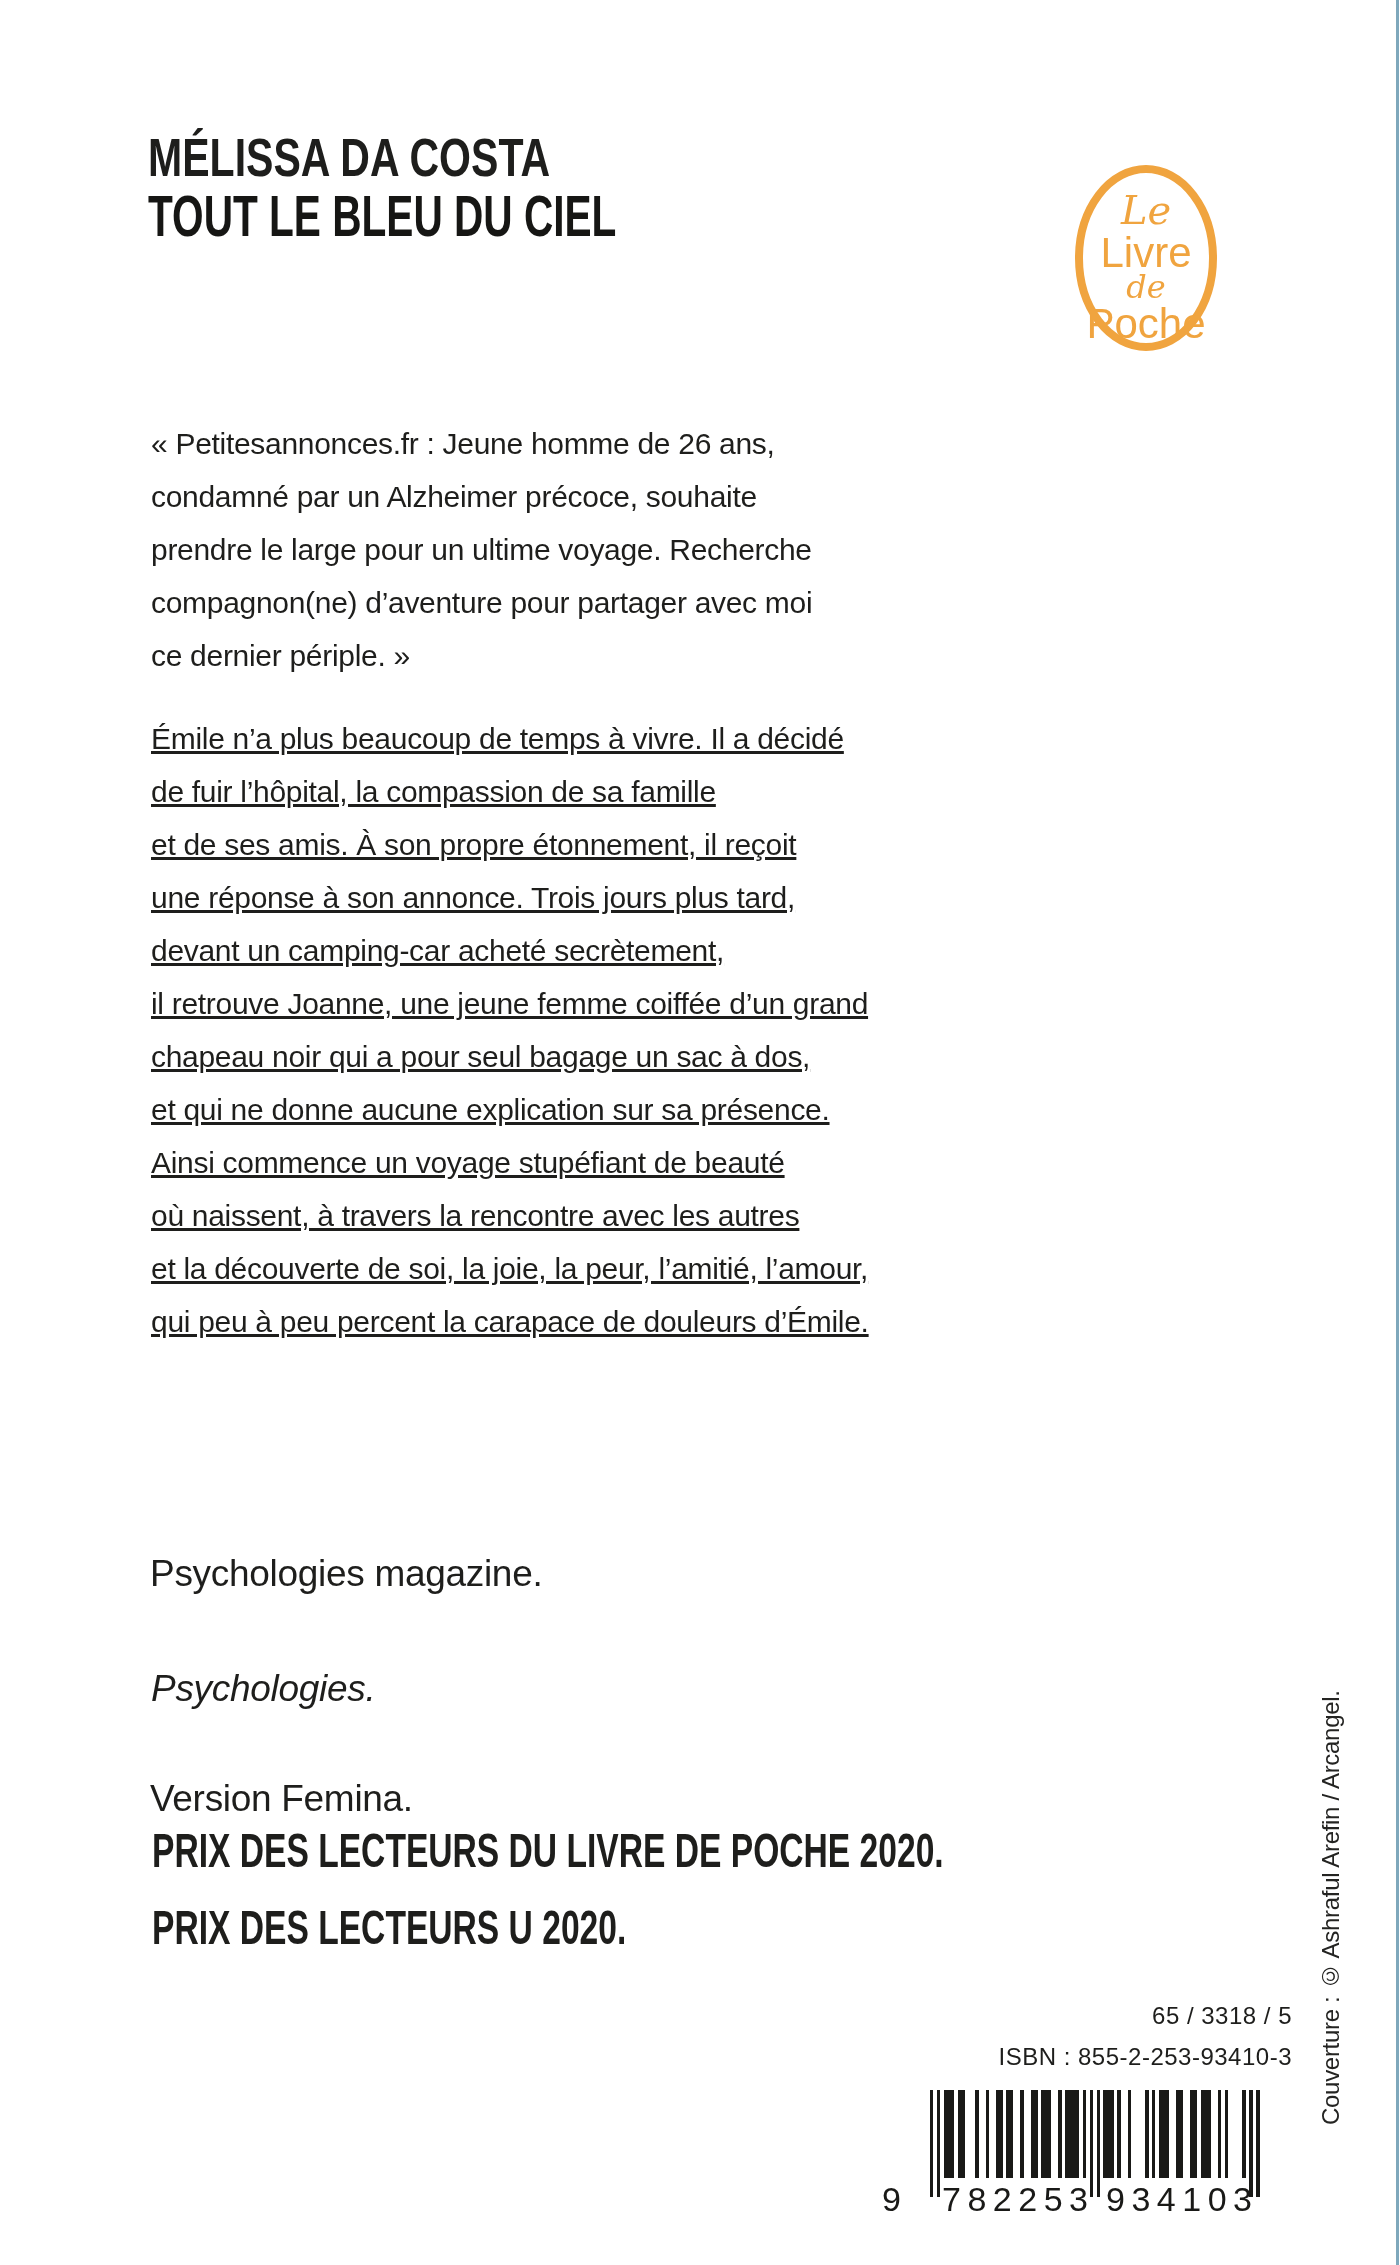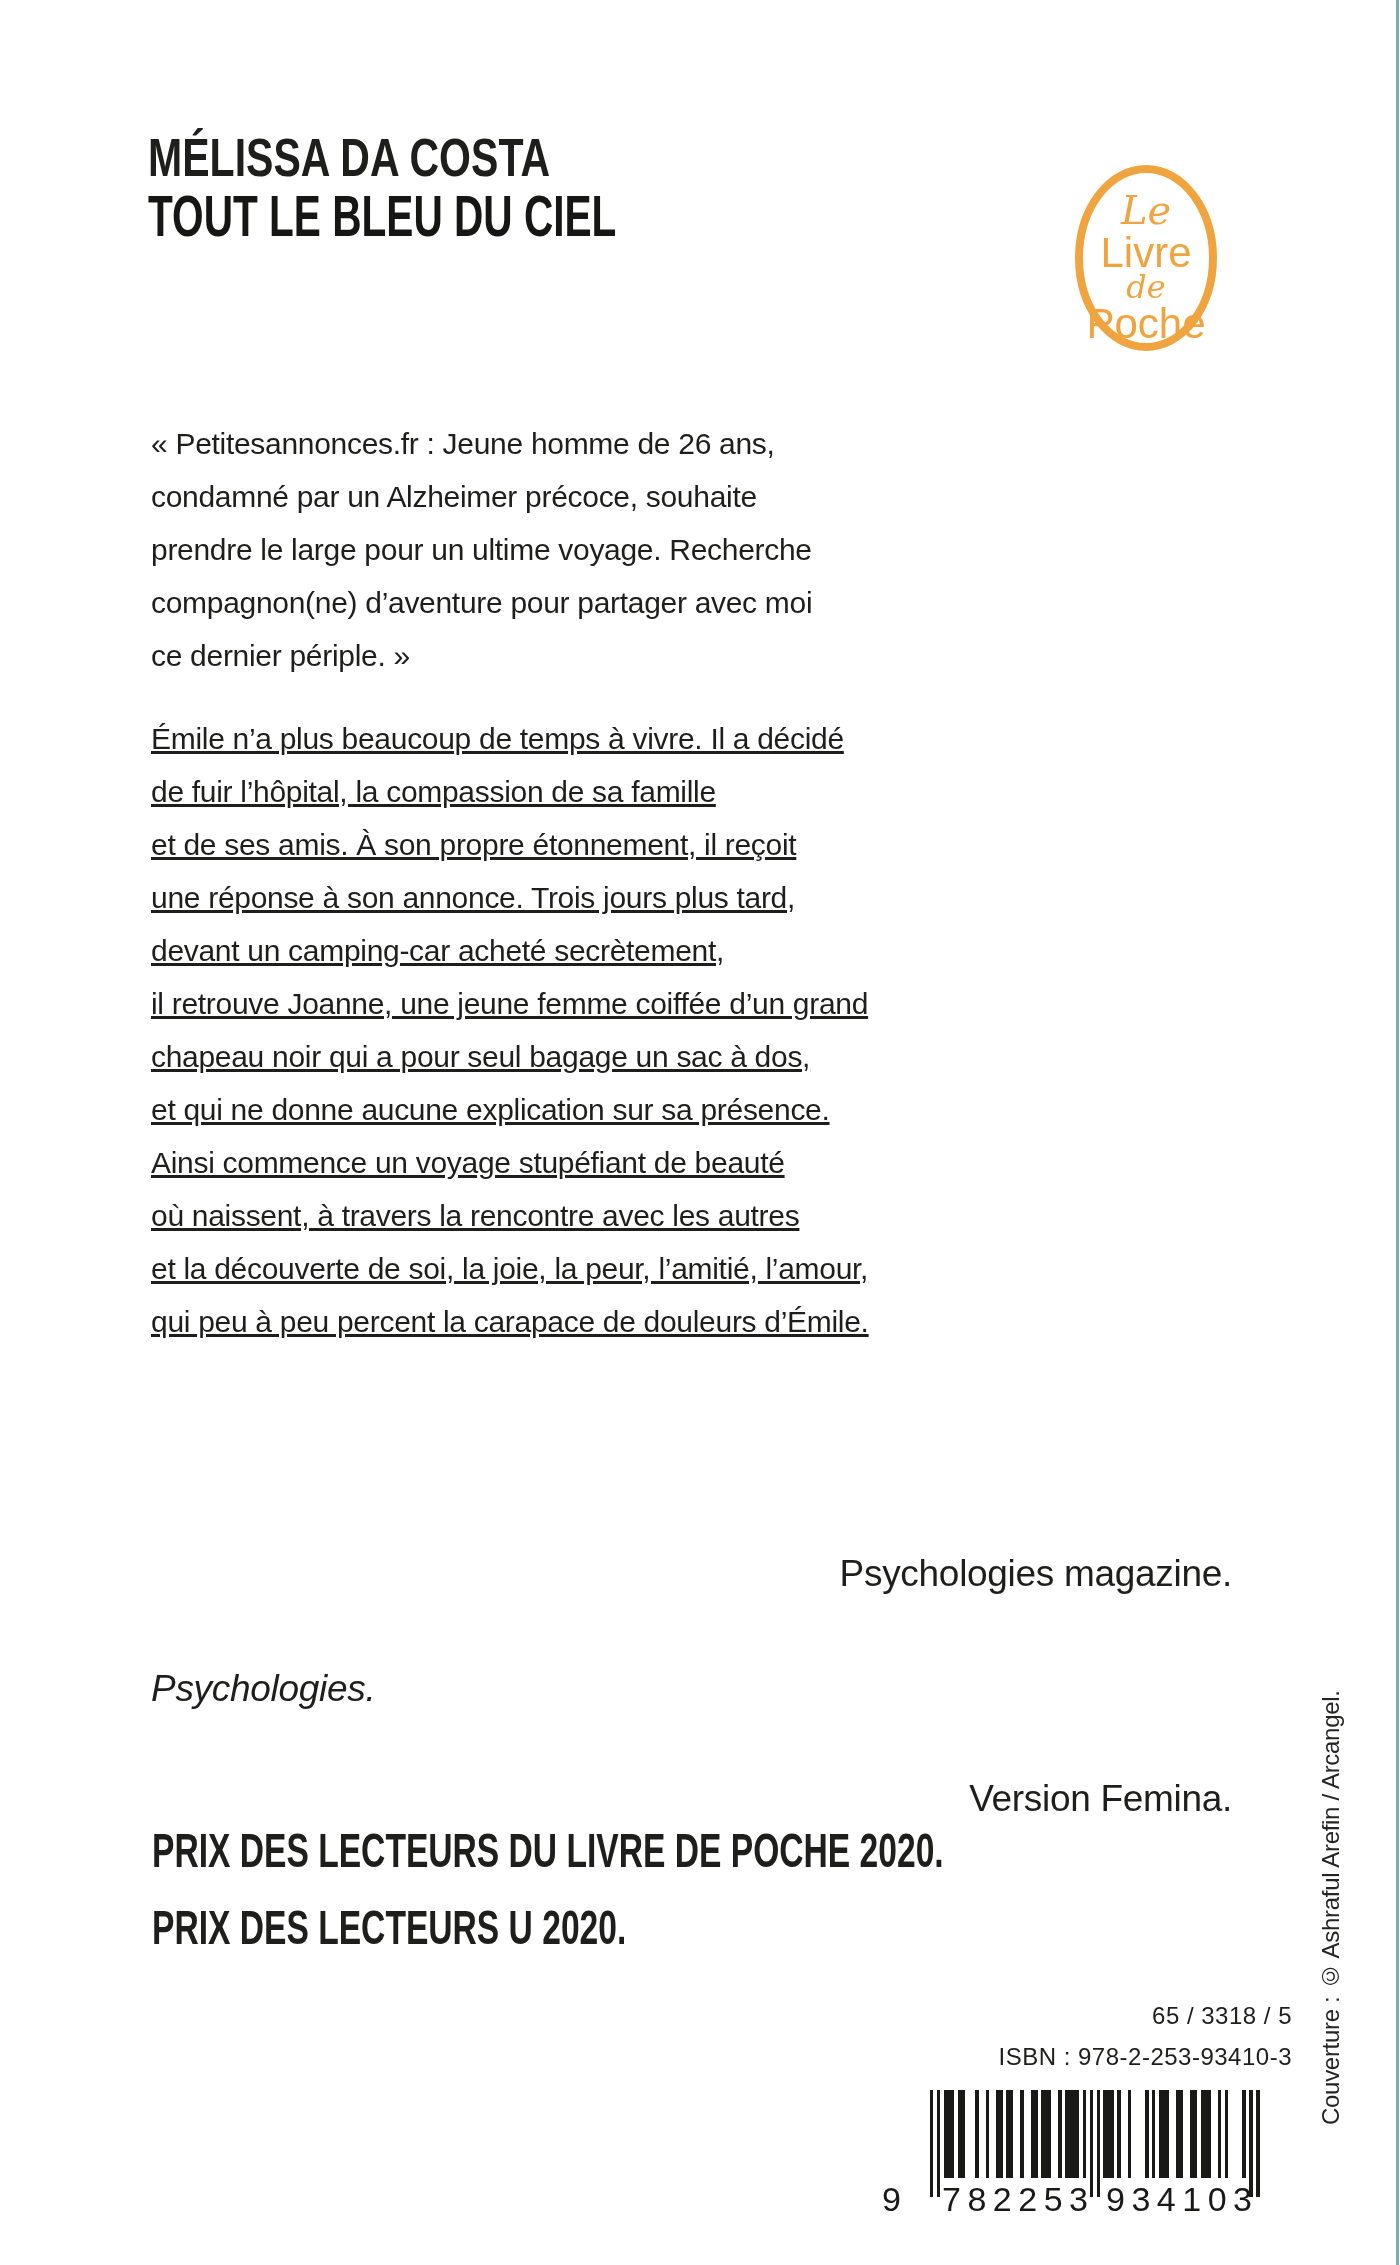--- a/index.html
+++ b/index.html
@@ -38,21 +38,21 @@
   .p2{top:712px;text-decoration:underline;}
 
   .review{
     left:151px;
     font-style:italic;
     font-size:37px;line-height:53px;letter-spacing:-0.3px;
   }
   .r1{top:1487px;}
   .r2{top:1662px;}
   .attr{
-    left:150px;width:1082px;text-align:right;
+    left:150px;width:1082px;text-align:left;
     font-size:37px;letter-spacing:-0.3px;
   }
   .a1{top:1553px;}
   .a2{top:1778px;}
 
   .prizes{
     left:152px;top:1812px;
     font-size:48px;line-height:77px;font-weight:bold;
     color:var(--prize);
   }
@@ -131,21 +131,21 @@
 
   <div class="abs review r2 ml">Psychologies.</div>
   <div class="abs attr a2">Version Femina.</div>
 
   <div class="abs prizes">
     <span class="cond ml">PRIX DES LECTEURS DU LIVRE DE POCHE 2020.
 PRIX DES LECTEURS U 2020.</span>
   </div>
 
   <div class="abs footer-codes code1">65 / 3318 / 5</div>
-  <div class="abs footer-codes code2">ISBN : 978-2-253-93410-3</div>
+  <div class="abs footer-codes code2">ISBN : 855-2-253-93410-3</div>
 
   <div class="abs barcode">
       <span class="module bar ext"></span>
       <span class="module"></span>
       <span class="module bar ext"></span>
       <span class="module"></span>
       <span class="module bar"></span>
       <span class="module bar"></span>
       <span class="module bar"></span>
       <span class="module"></span>

